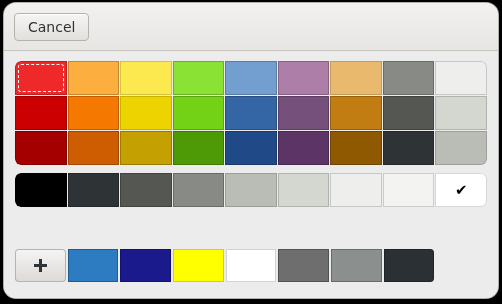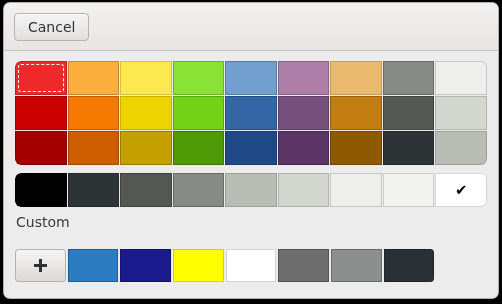--- a/index.html
+++ b/index.html
@@ -16,21 +16,21 @@
   }
 
   
   #dialog {
     position: absolute;
     left: 4px;
     top: 3px;
     width: 494px;
     height: 295px;
     background: #ececec;
-    border-radius: 6px;
+    border-radius: 12px;
     box-shadow: 0 0 0 1px #b3b0ab;
     overflow: hidden;
     display: flex;
     flex-direction: column;
   }
 
   
   #headerbar {
     position: relative;
     height: 48px;
@@ -241,21 +241,20 @@
         <div class="swatch" title="#888a85" style="background: rgb(136, 138, 133);"></div>
         <div class="swatch light" title="#babdb6" style="background: rgb(186, 189, 182);"></div>
         <div class="swatch light" title="#d3d7cf" style="background: rgb(211, 215, 207);"></div>
         <div class="swatch light" title="#eeeeec" style="background: rgb(238, 238, 236);"></div>
         <div class="swatch light" title="#f3f3f1" style="background: rgb(243, 243, 241);"></div>
         <div class="swatch light" title="#ffffff" style="background: rgb(255, 255, 255);">
           <span class="check-mark">✔</span>
         </div>
       </div>
 
-    <div id="custom-label">Custom</div>
 
     <div id="palette-custom">
         <div class="custom-swatch first" id="custom-add-button">
           <span class="plus-icon"></span>
         </div>
         <div class="custom-swatch" title="#2d7bc0" style="background: rgb(45, 123, 192);"></div>
         <div class="custom-swatch" title="#1a1a8c" style="background: rgb(26, 26, 140);"></div>
         <div class="custom-swatch light" title="#ffff00" style="background: rgb(255, 255, 0);"></div>
         <div class="custom-swatch light" title="#ffffff" style="background: rgb(255, 255, 255);"></div>
         <div class="custom-swatch" title="#6e6e6e" style="background: rgb(110, 110, 110);"></div>

